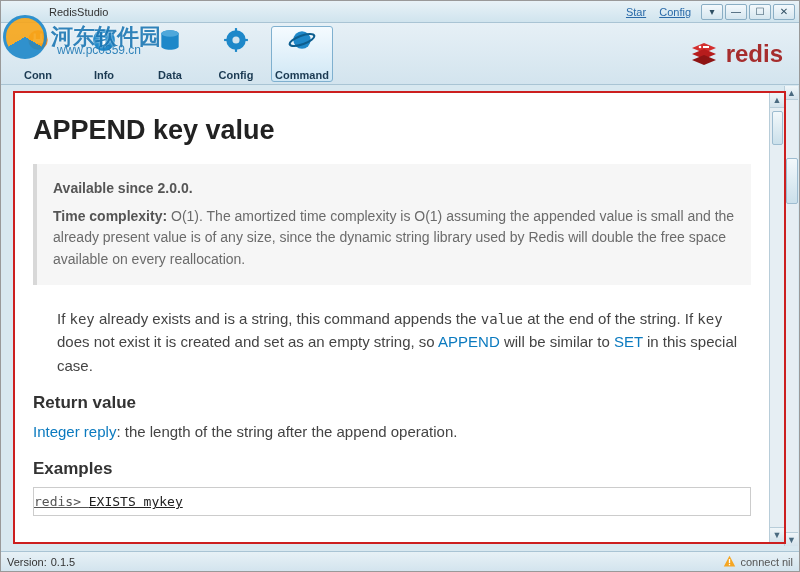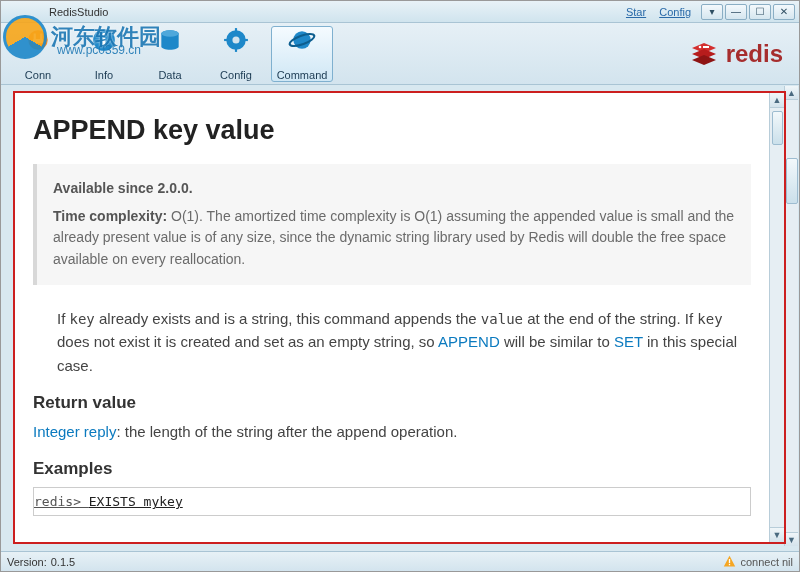--- a/index.html
+++ b/index.html
@@ -58,20 +58,21 @@
     border: 1px solid transparent;
     border-radius: 3px;
     display: flex;
     flex-direction: column;
     align-items: center;
     justify-content: center;
     font-size: 11px;
     color: #1b3a52;
     cursor: pointer;
     gap: 16px;
+    font-weight: bold;
   }
   .tool.active {
     background: linear-gradient(#f5fbff,#cfe7f5);
     border-color: #7fb0cf;
   }
   .tool svg { width: 28px; height: 28px; }
   .toolbar .flex { flex:1; }
   .redis-logo {
     display:flex; align-items:center; gap:6px;
     color:#a62d2d; font-weight:bold; font-size:24px;

